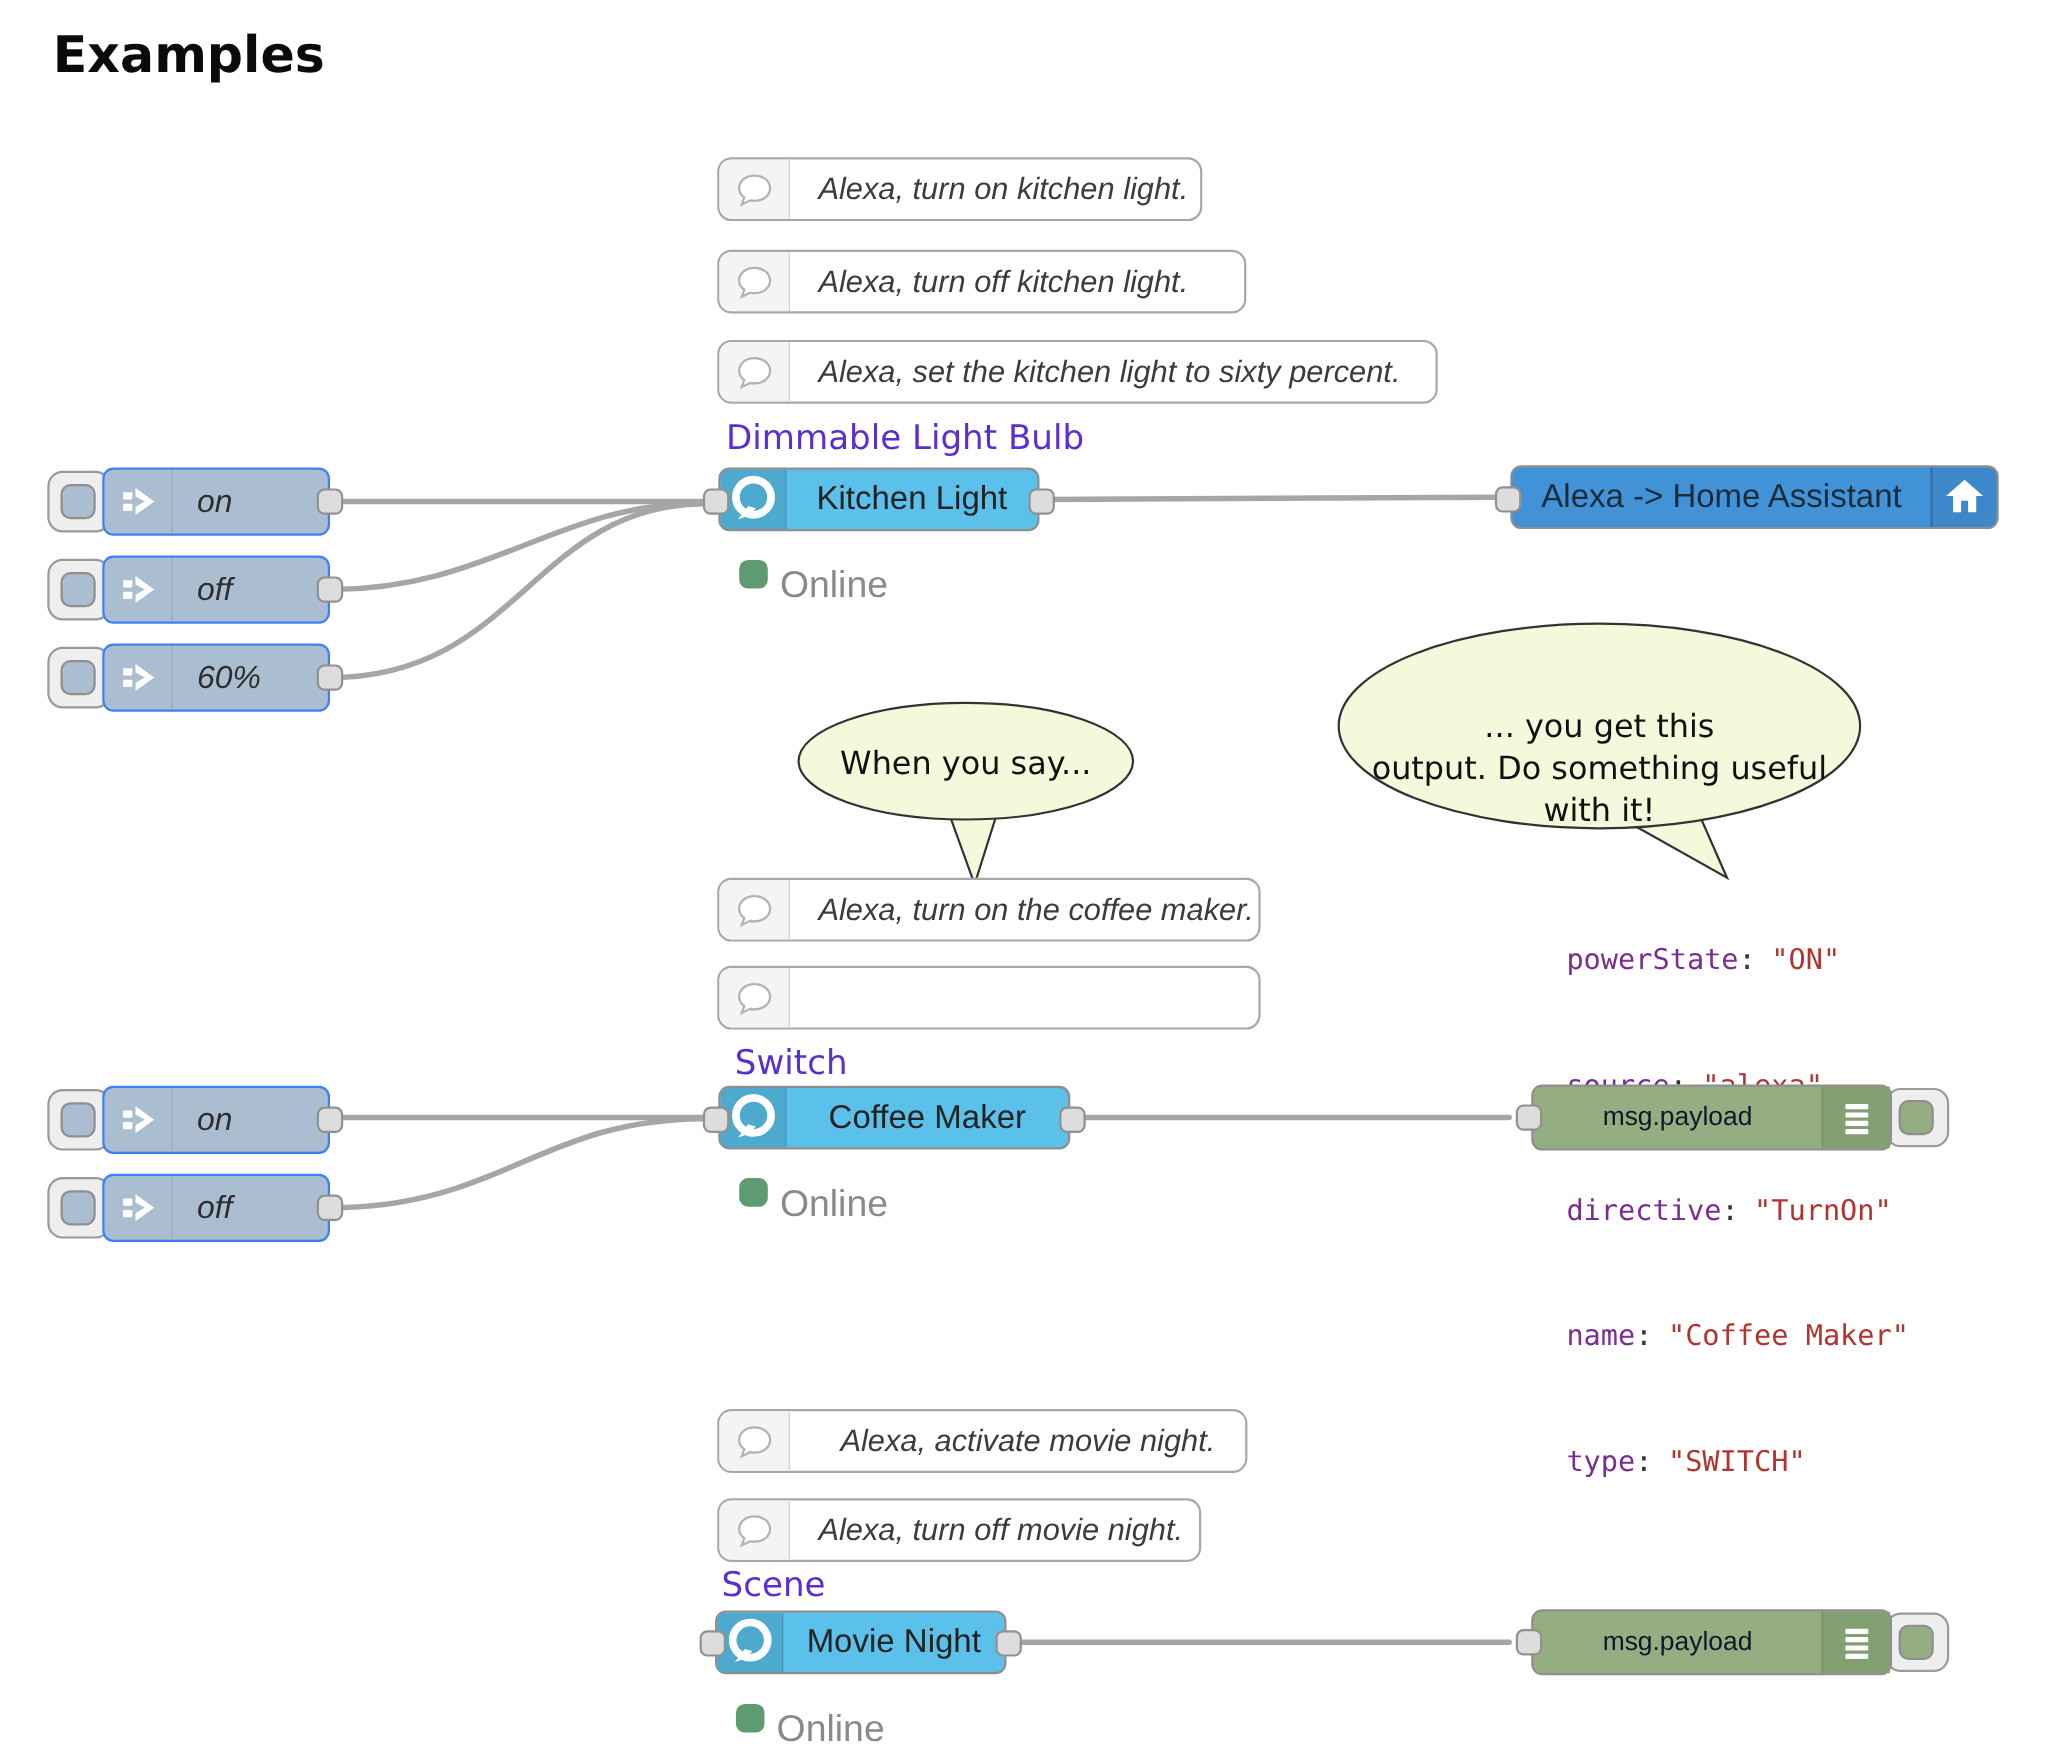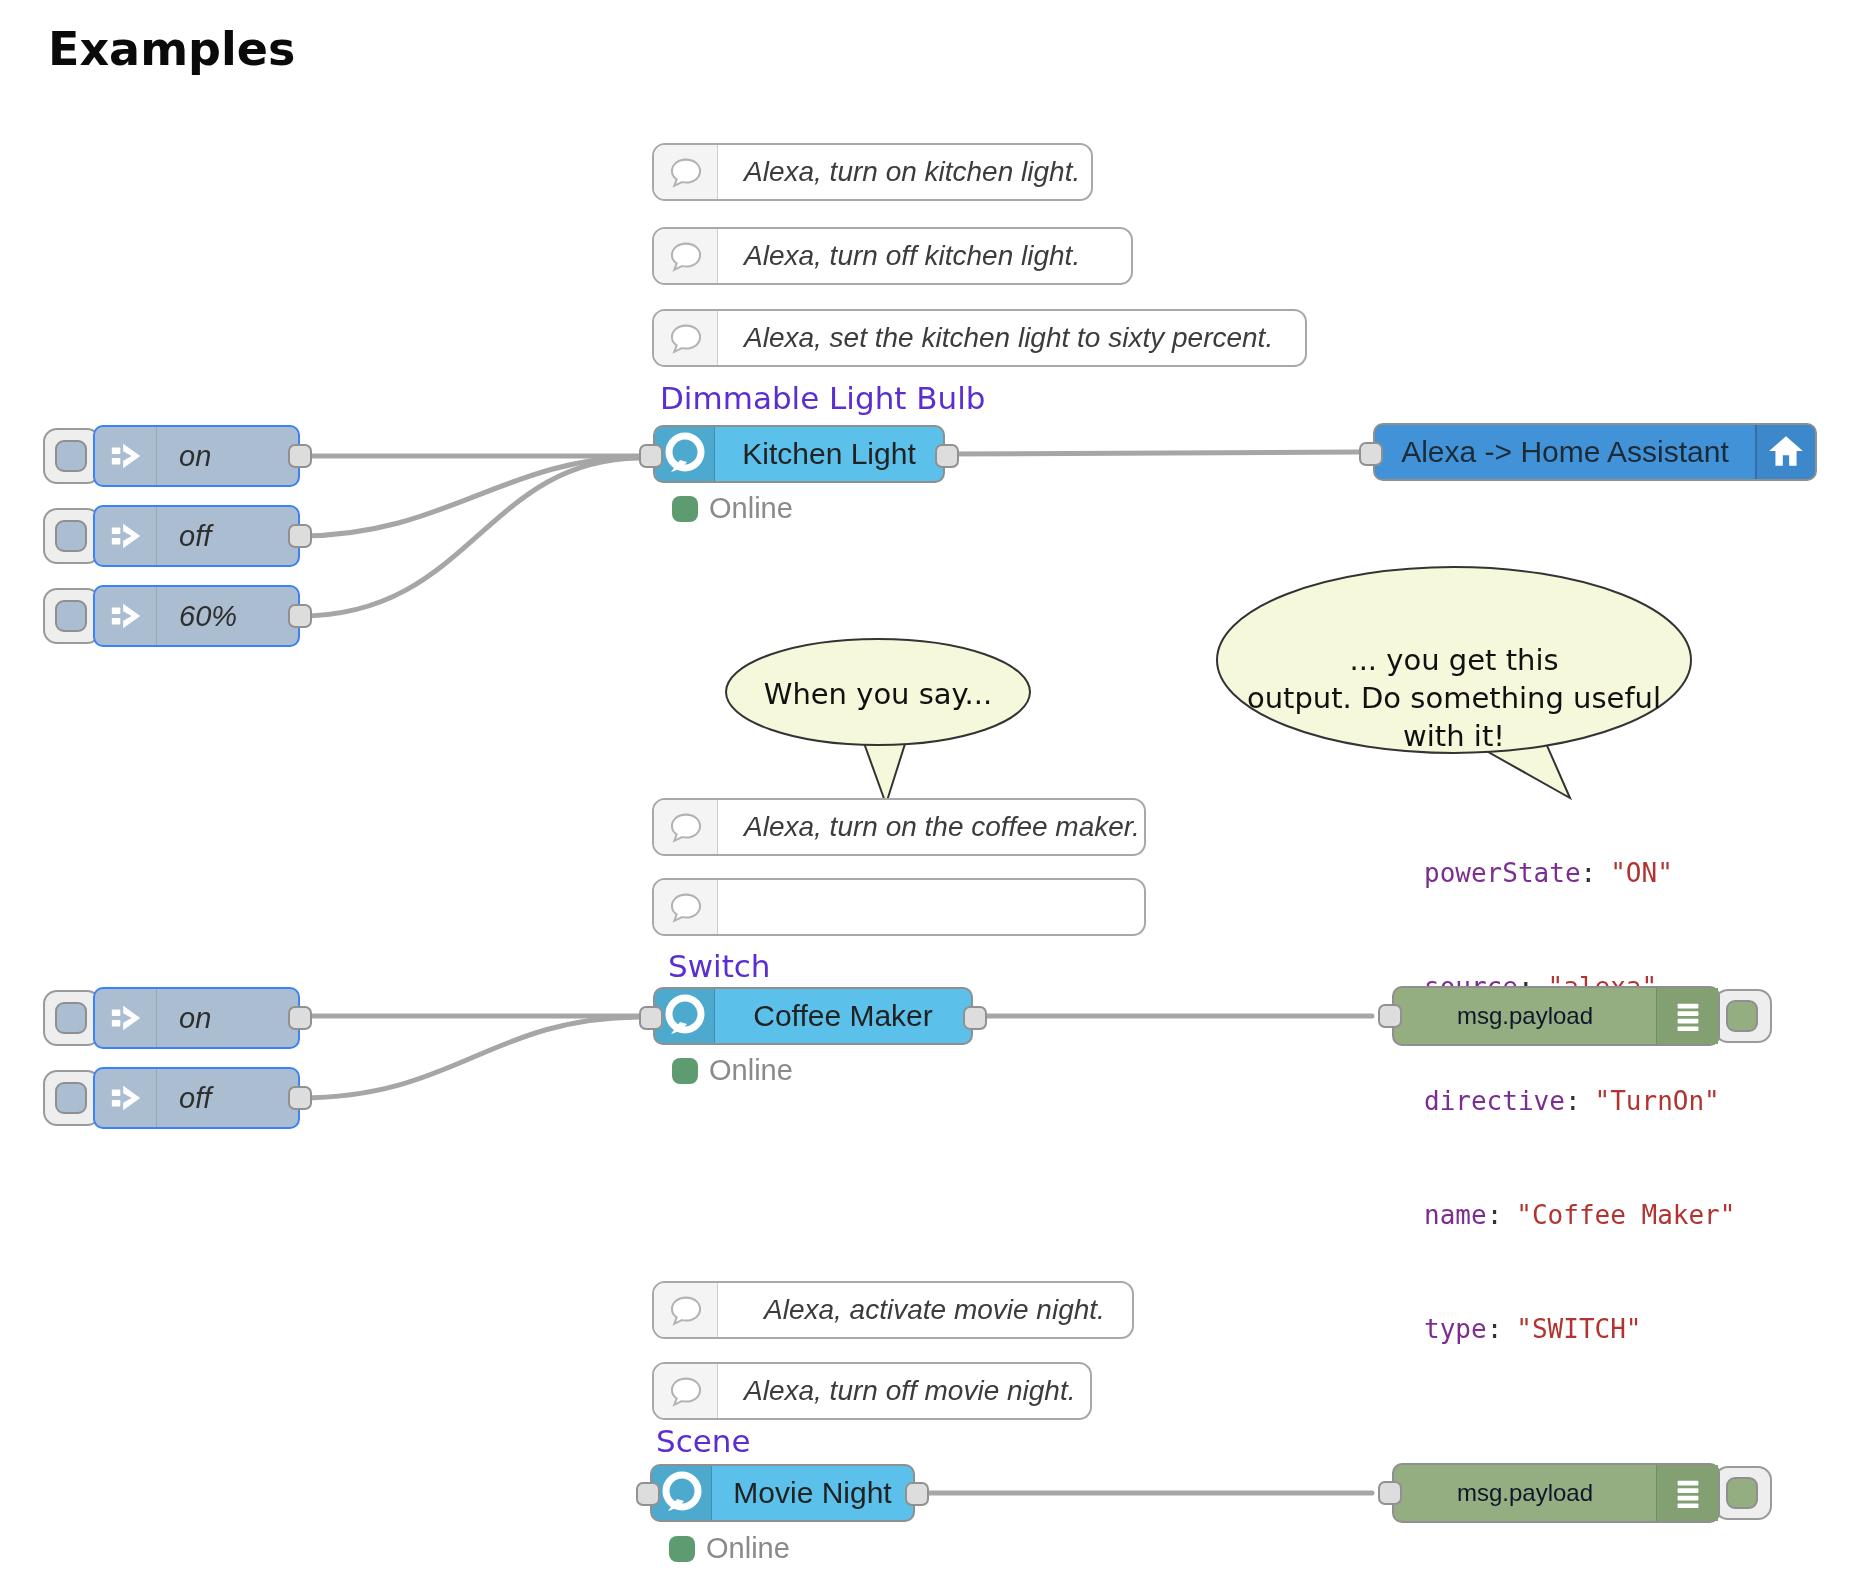--- a/index.html
+++ b/index.html
@@ -59,21 +59,21 @@
   .comment { position:absolute; z-index:3; height:58px; background:#fff; border:2px solid #a8a8a8;
              border-radius:13px; display:flex; overflow:hidden; }
   .comment .icon-cell { flex:0 0 64px; background:#f4f4f4; border-right:1px solid #cccccc;
              display:flex; align-items:center; justify-content:center; }
   .comment .lbl { flex:1; display:flex; align-items:center; padding-left:26px; font-size:28px;
              font-style:italic; color:#3c3c3c; white-space:nowrap; }
 
   
   .status { position:absolute; z-index:3; display:flex; align-items:center; gap:11px; }
   .status .dot { width:26px; height:26px; border-radius:8px; background:#5f9b70; }
-  .status .txt { font-size:29px; color:#8a8a8a; }
+  .status .txt { font-size:34px; color:#8a8a8a;margin-top:21px; }
 
   
   .section-label { position:absolute; z-index:3; font-family:"DejaVu Sans", sans-serif;
                    font-size:31px; color:#5b2ed1; }
 
   
   #page-title { position:absolute; left:48px; top:22px; font-family:"DejaVu Sans", sans-serif;
                 font-size:46px; font-weight:bold; color:#0a0a0a; z-index:3; }
 
   

